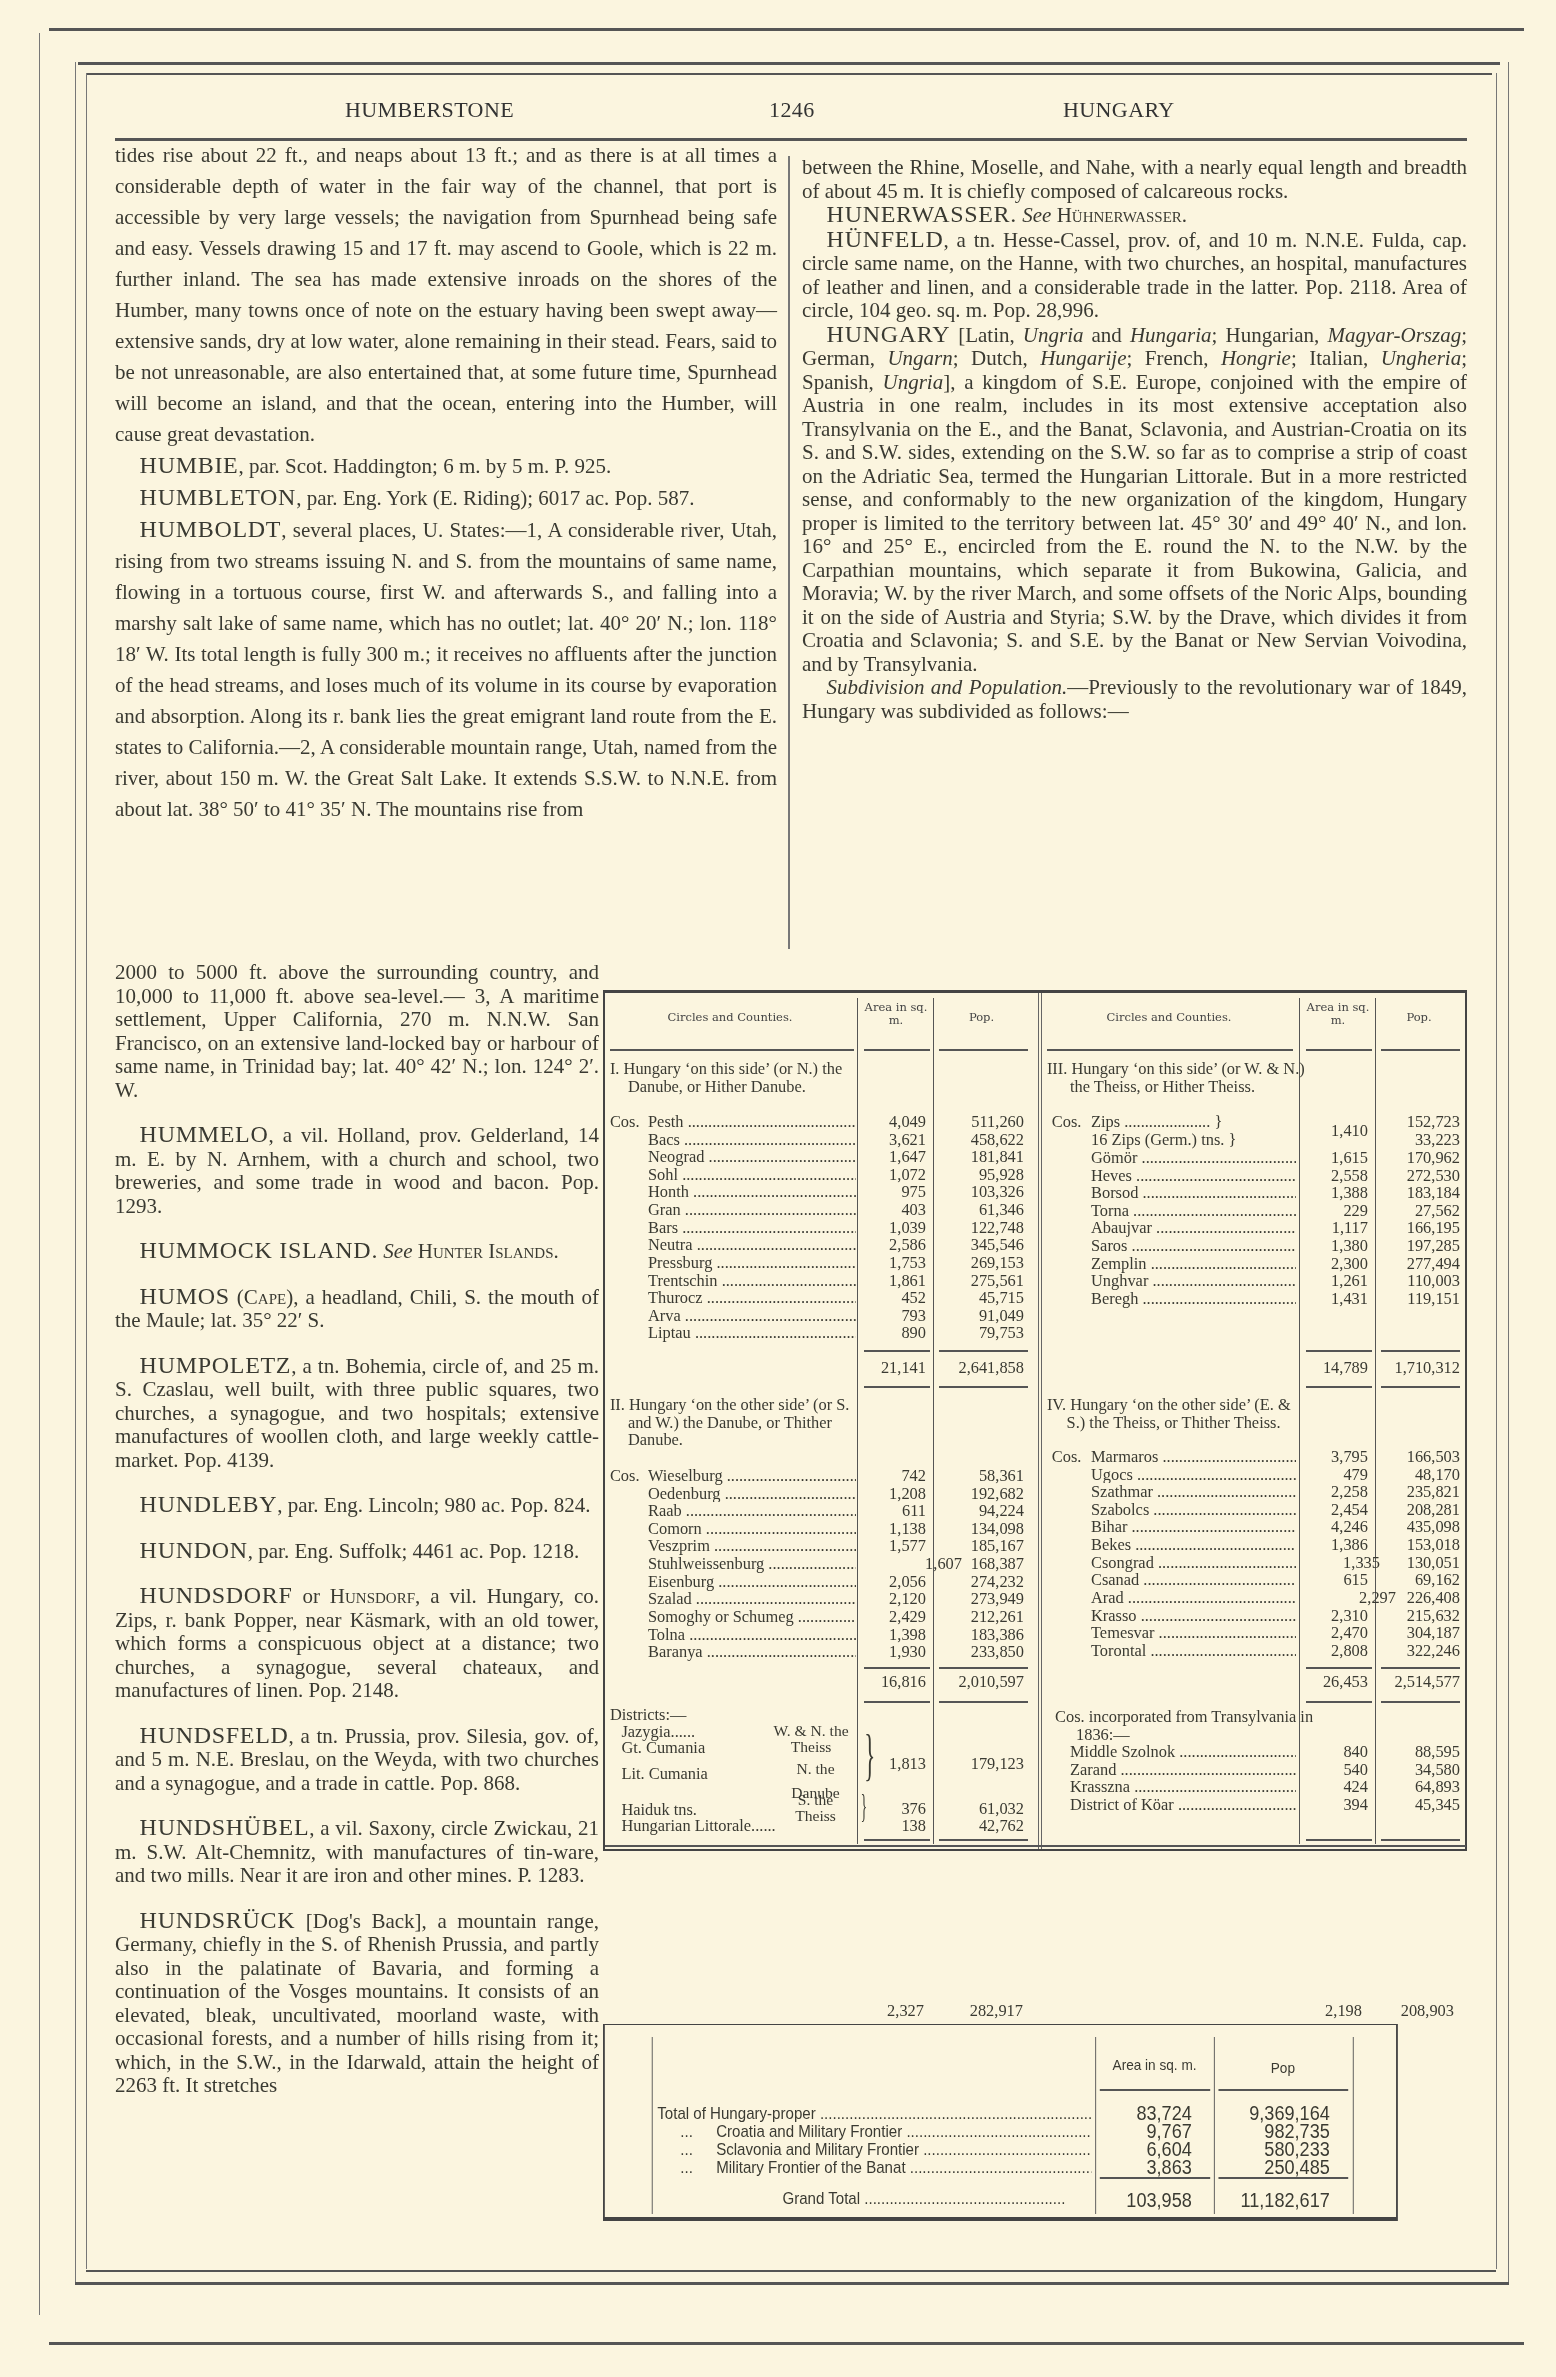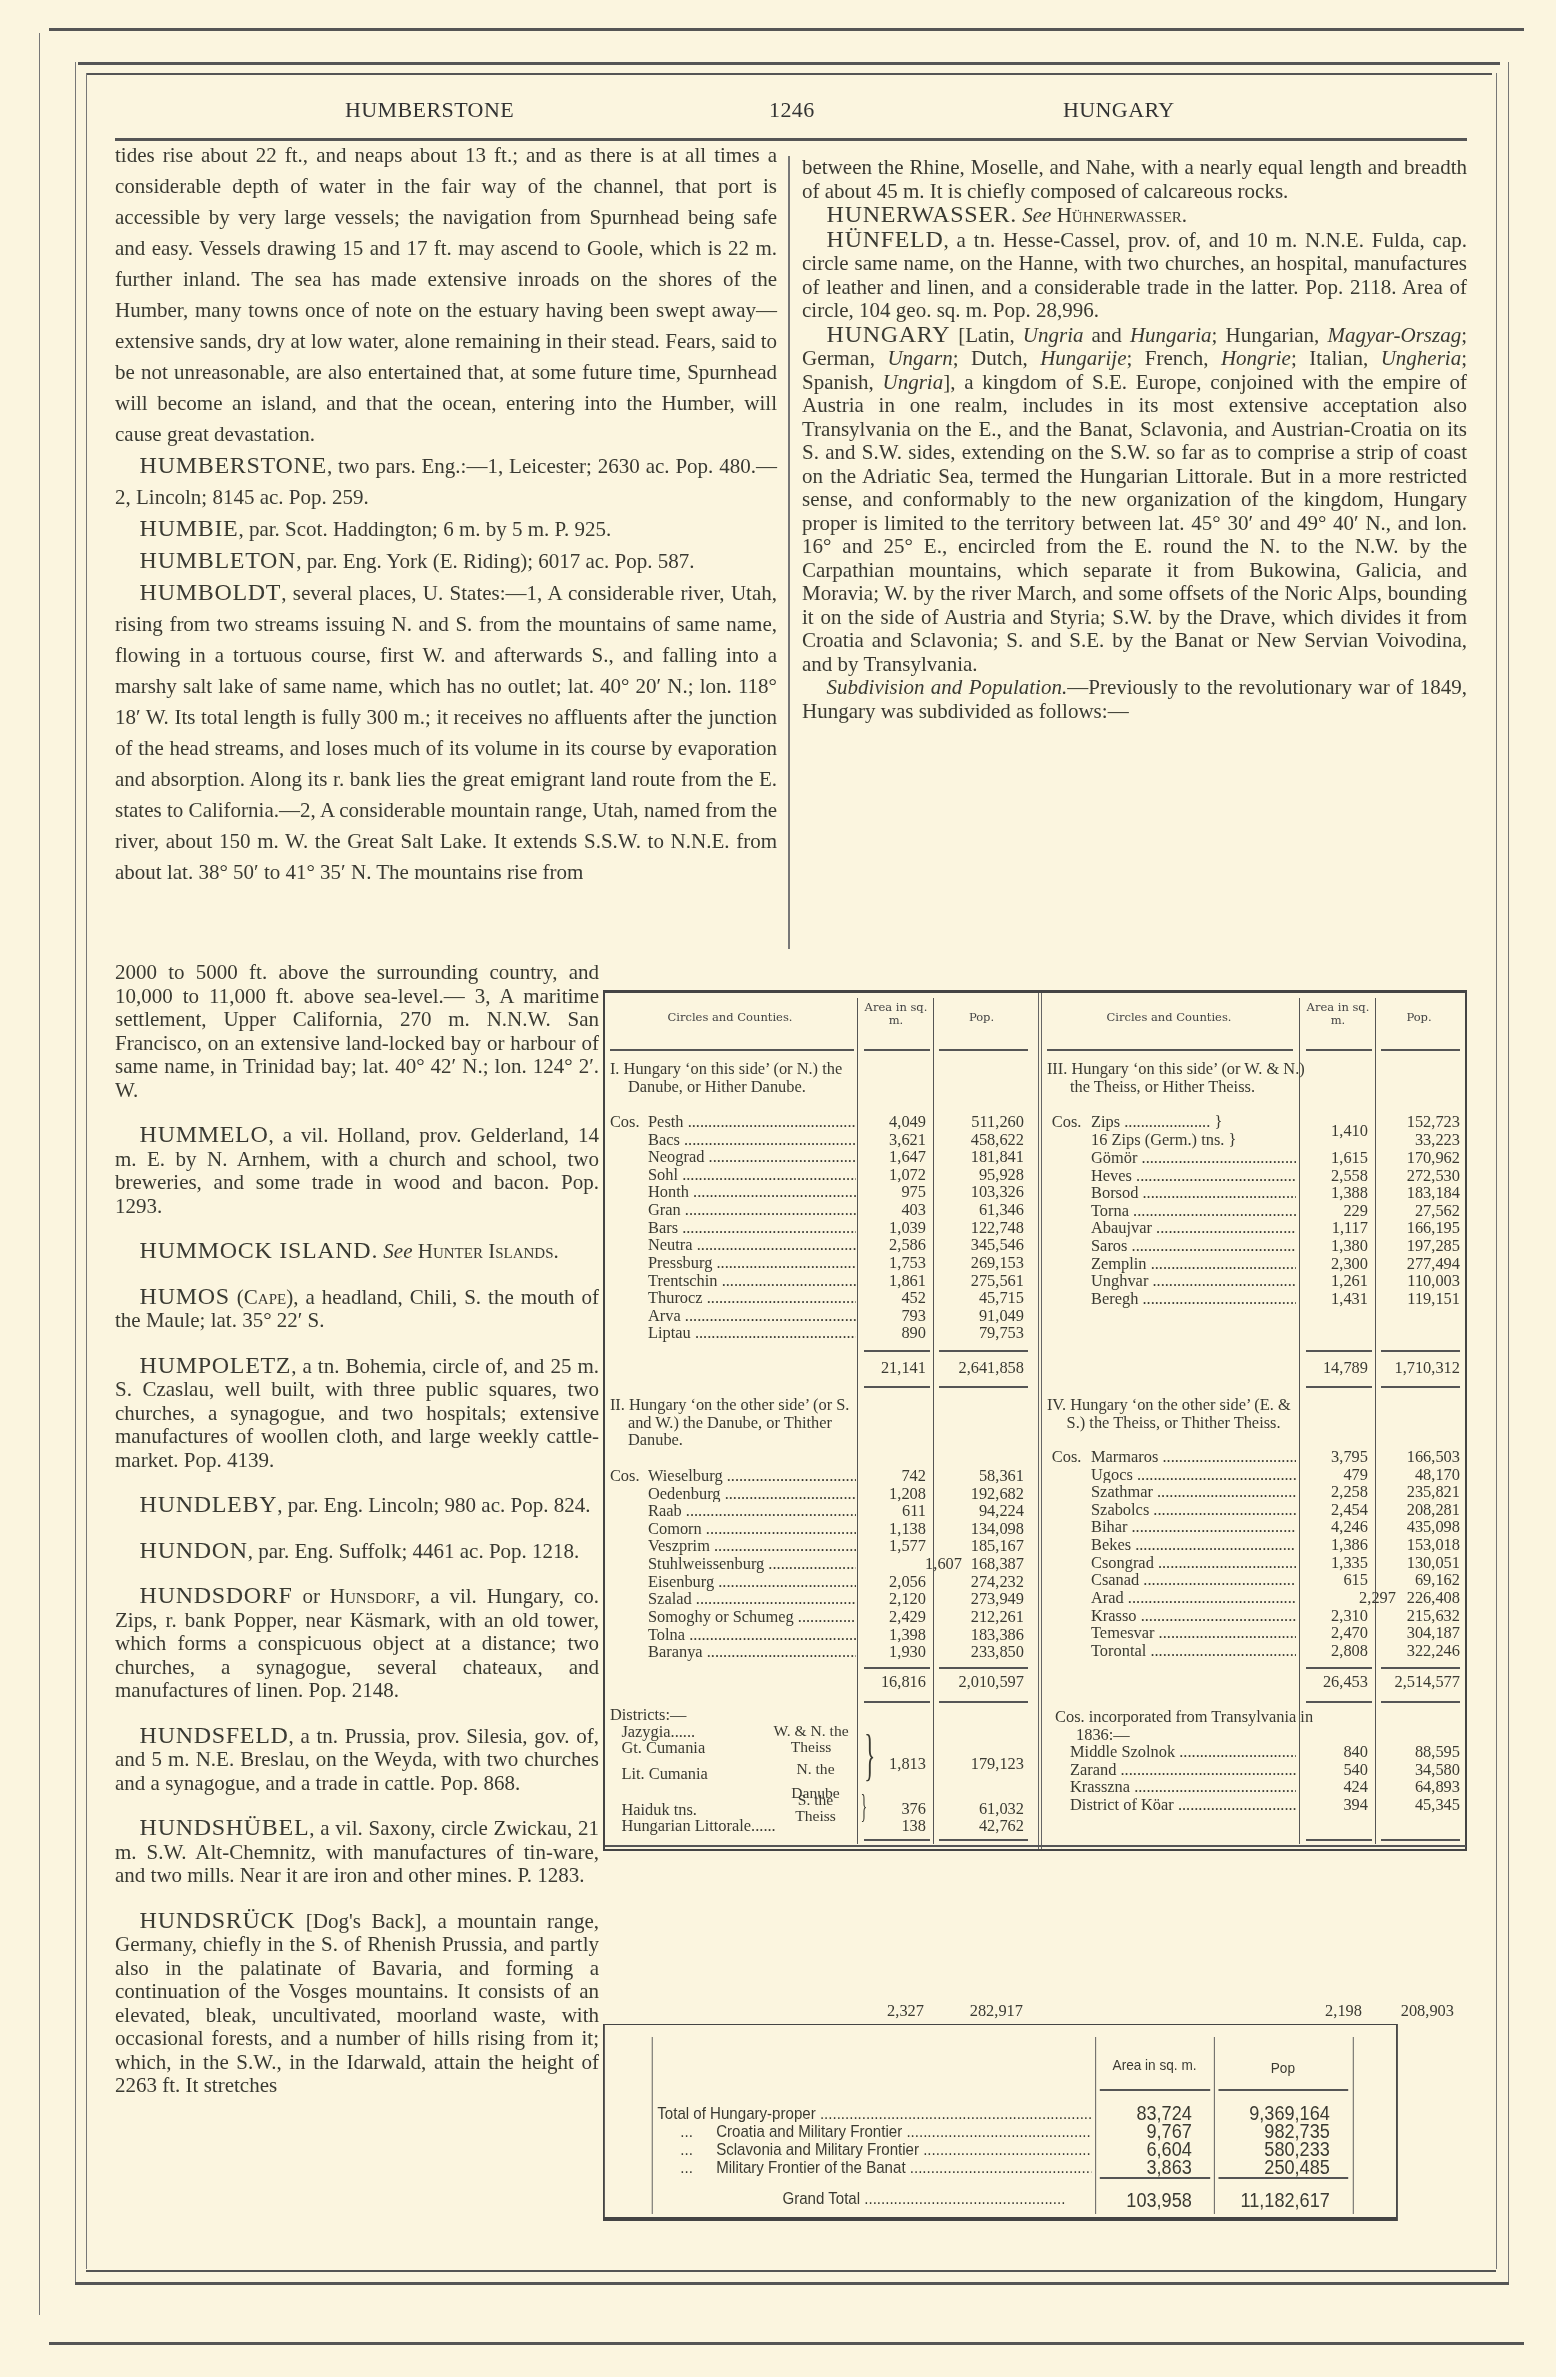--- a/index.html
+++ b/index.html
@@ -81,21 +81,20 @@
 
 <div class="running-head">
   <span style="left:197px;">HUMBERSTONE</span>
   <span style="left:621px;">1246</span>
   <span style="left:915px;">HUNGARY</span>
 </div>
 <div class="rule" style="left:115px;top:138px;width:1352px;height:2.5px;"></div>
 
 <div class="col-left">
   <p>tides rise about 22 ft., and neaps about 13 ft.; and as there is at all times a considerable depth of water in the fair way of the channel, that port is accessible by very large vessels; the navigation from Spurnhead being safe and easy. Vessels drawing 15 and 17 ft. may ascend to Goole, which is 22 m. further inland. The sea has made extensive inroads on the shores of the Humber, many towns once of note on the estuary having been swept away—extensive sands, dry at low water, alone remaining in their stead. Fears, said to be not unreasonable, are also entertained that, at some future time, Spurnhead will become an island, and that the ocean, entering into the Humber, will cause great devastation.</p>
-  <p class="entry"><span class="hw">HUMBERSTONE</span><span>, two pars. Eng.:—1, Leicester; 2630 ac. Pop. 480.—2, Lincoln; 8145 ac. Pop. 259.</span></p>
   <p class="entry"><span class="hw">HUMBIE</span><span>, par. Scot. Haddington; 6 m. by 5 m. P. 925.</span></p>
   <p class="entry"><span class="hw">HUMBLETON</span><span>, par. Eng. York (E. Riding); 6017 ac. Pop. 587.</span></p>
   <p class="entry"><span class="hw">HUMBOLDT</span><span>, several places, U. States:—1, A considerable river, Utah, rising from two streams issuing N. and S. from the mountains of same name, flowing in a tortuous course, first W. and afterwards S., and falling into a marshy salt lake of same name, which has no outlet; lat. 40° 20′ N.; lon. 118° 18′ W. Its total length is fully 300 m.; it receives no affluents after the junction of the head streams, and loses much of its volume in its course by evaporation and absorption. Along its r. bank lies the great emigrant land route from the E. states to California.—2, A considerable mountain range, Utah, named from the river, about 150 m. W. the Great Salt Lake. It extends S.S.W. to N.N.E. from about lat. 38° 50′ to 41° 35′ N. The mountains rise from</span></p>
 </div>
 
 <div class="col-divider"></div>
 
 <div class="col-left-lower">
   <p>2000 to 5000 ft. above the surrounding country, and 10,000 to 11,000 ft. above sea-level.— 3, A maritime settlement, Upper California, 270 m. N.N.W. San Francisco, on an extensive land-locked bay or harbour of same name, in Trinidad bay; lat. 40° 42′ N.; lon. 124° 2′. W.</p>
   <p class="entry"><span class="hw">HUMMELO</span><span>, a vil. Holland, prov. Gelderland, 14 m. E. by N. Arnhem, with a church and school, two breweries, and some trade in wood and bacon. Pop. 1293.</span></p>
@@ -392,21 +391,21 @@
           <span class="ar" style="left: 259px; width: 67px;">4,246</span>
           <span class="pp" style="left: 334px; width: 84px;">435,098</span>
         </div>
         <div class="row" style="top: 88px;">
           <span class="nm" style="left: 49px; width: 205px;">Bekes</span>
           <span class="ar" style="left: 259px; width: 67px;">1,386</span>
           <span class="pp" style="left: 334px; width: 84px;">153,018</span>
         </div>
         <div class="row" style="top: 106px;">
           <span class="nm" style="left: 49px; width: 205px;">Csongrad</span>
-          <span class="ar" style="left: 259px; width: 67px;">1,335</span>
+          <span class="ar" style="left: 271px; width: 67px;">1,335</span>
           <span class="pp" style="left: 334px; width: 84px;">130,051</span>
         </div>
         <div class="row" style="top: 123px;">
           <span class="nm" style="left: 49px; width: 205px;">Csanad</span>
           <span class="ar" style="left: 259px; width: 67px;">615</span>
           <span class="pp" style="left: 334px; width: 84px;">69,162</span>
         </div>
         <div class="row" style="top: 141px;">
           <span class="nm" style="left: 49px; width: 205px;">Arad</span>
           <span class="ar" style="left: 259px; width: 67px; margin-left: 28px;">2,297</span>

